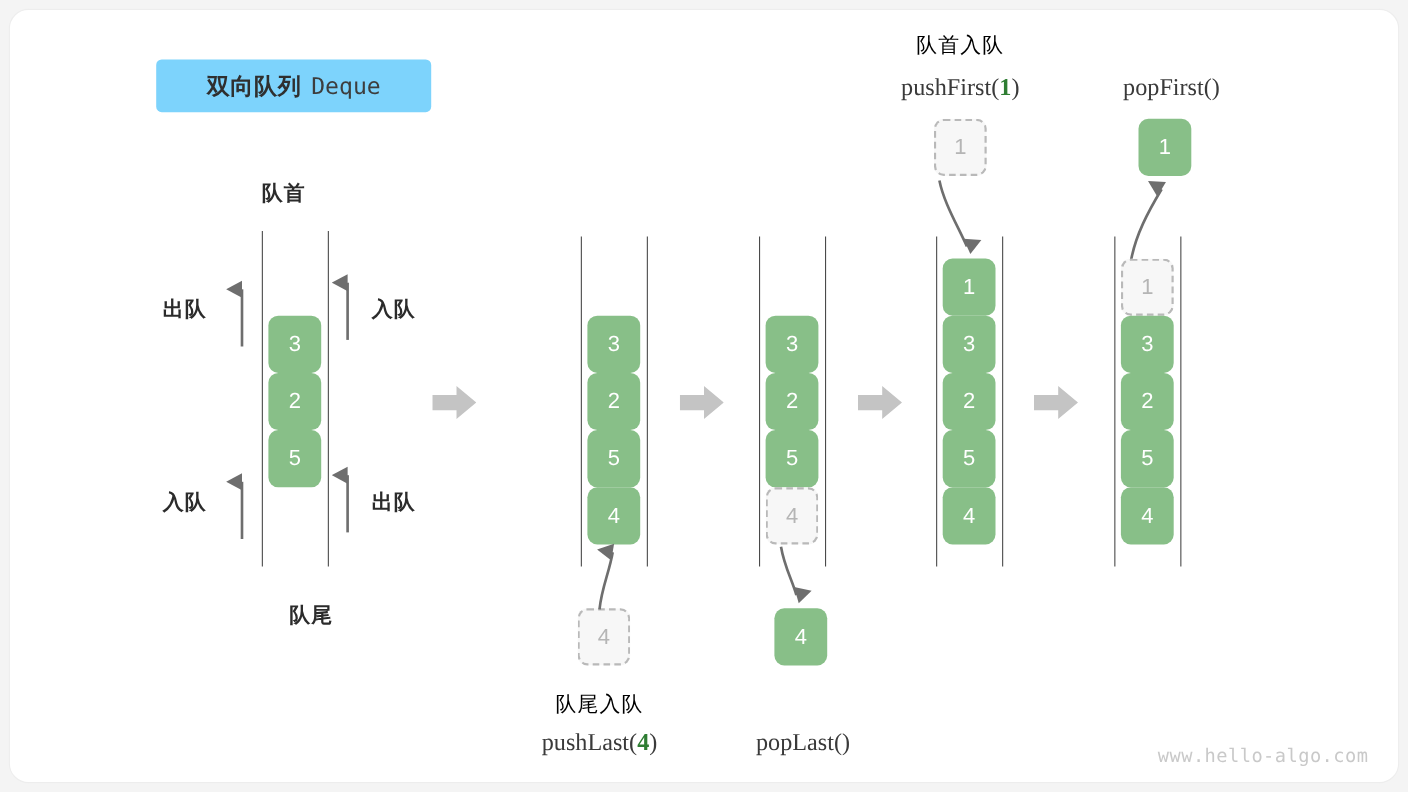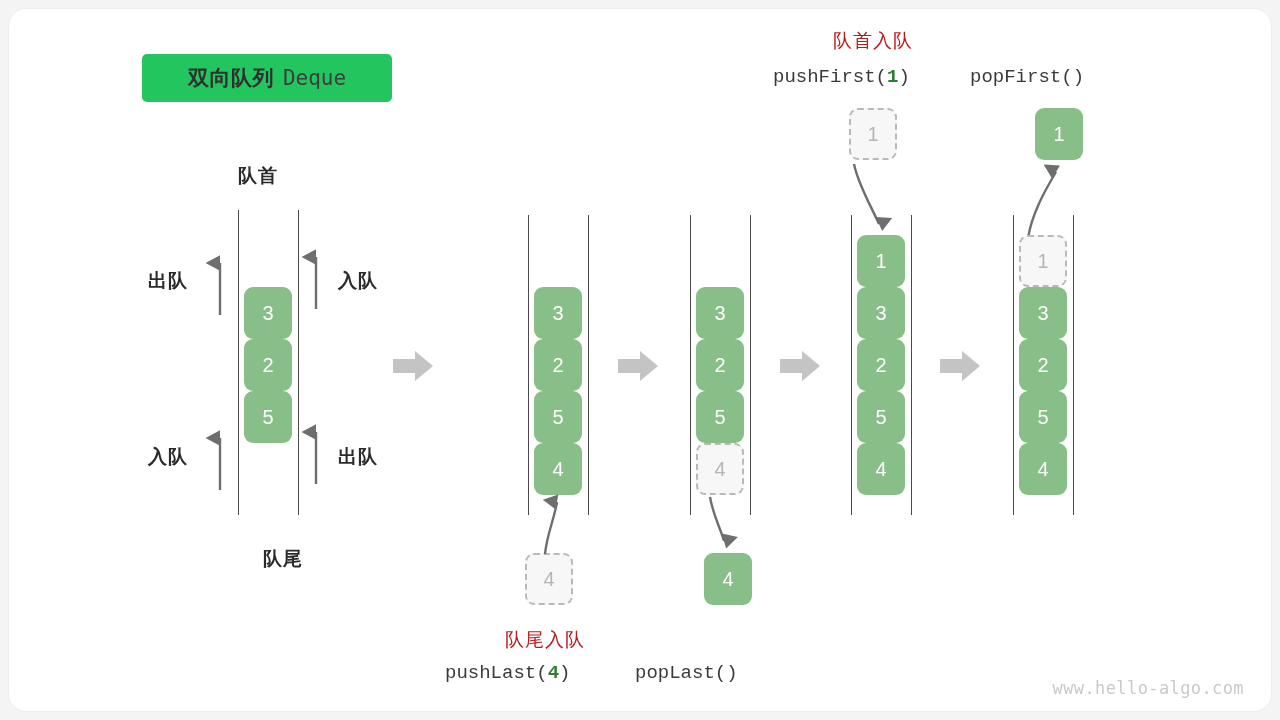--- a/index.html
+++ b/index.html
@@ -31,21 +31,21 @@
     box-sizing: border-box;
   }
 
   
   .title-badge {
     position: absolute;
     left: 142px;
     top: 54px;
     width: 250px;
     height: 48px;
-    background: #22c55e;
+    background: #7dd3fc;
     border-radius: 5px;
     display: flex;
     align-items: center;
     justify-content: center;
   }
   .title-cn {
     font-size: 21px;
     font-weight: bold;
     color: #2f2f2f;
     letter-spacing: 0.5px;
@@ -69,29 +69,29 @@
     letter-spacing: 1px;
   }
   .side-op {
     font-size: 19px;
     font-weight: bold;
     color: #2b2b2b;
     letter-spacing: 1px;
   }
   .cap-cn {
     font-size: 19px;
-    color: #b91c1c;
+    color: #000000;
     letter-spacing: 1px;
     text-align: center;
   }
   .cap-code {
-    font-size: 19px;
+    font-size: 22px;
     color: #3a3a3a;
-    font-family: Liberation Mono, monospace;
-    text-align: left;
+    font-family: Liberation Serif, serif;
+    text-align: center;
   }
   .cap-code .hl { color: #2e7d32; font-weight: bold; }
 
   
   .rail {
     position: absolute;
     width: 1px;
     background: #4a4a4a;
   }
 

